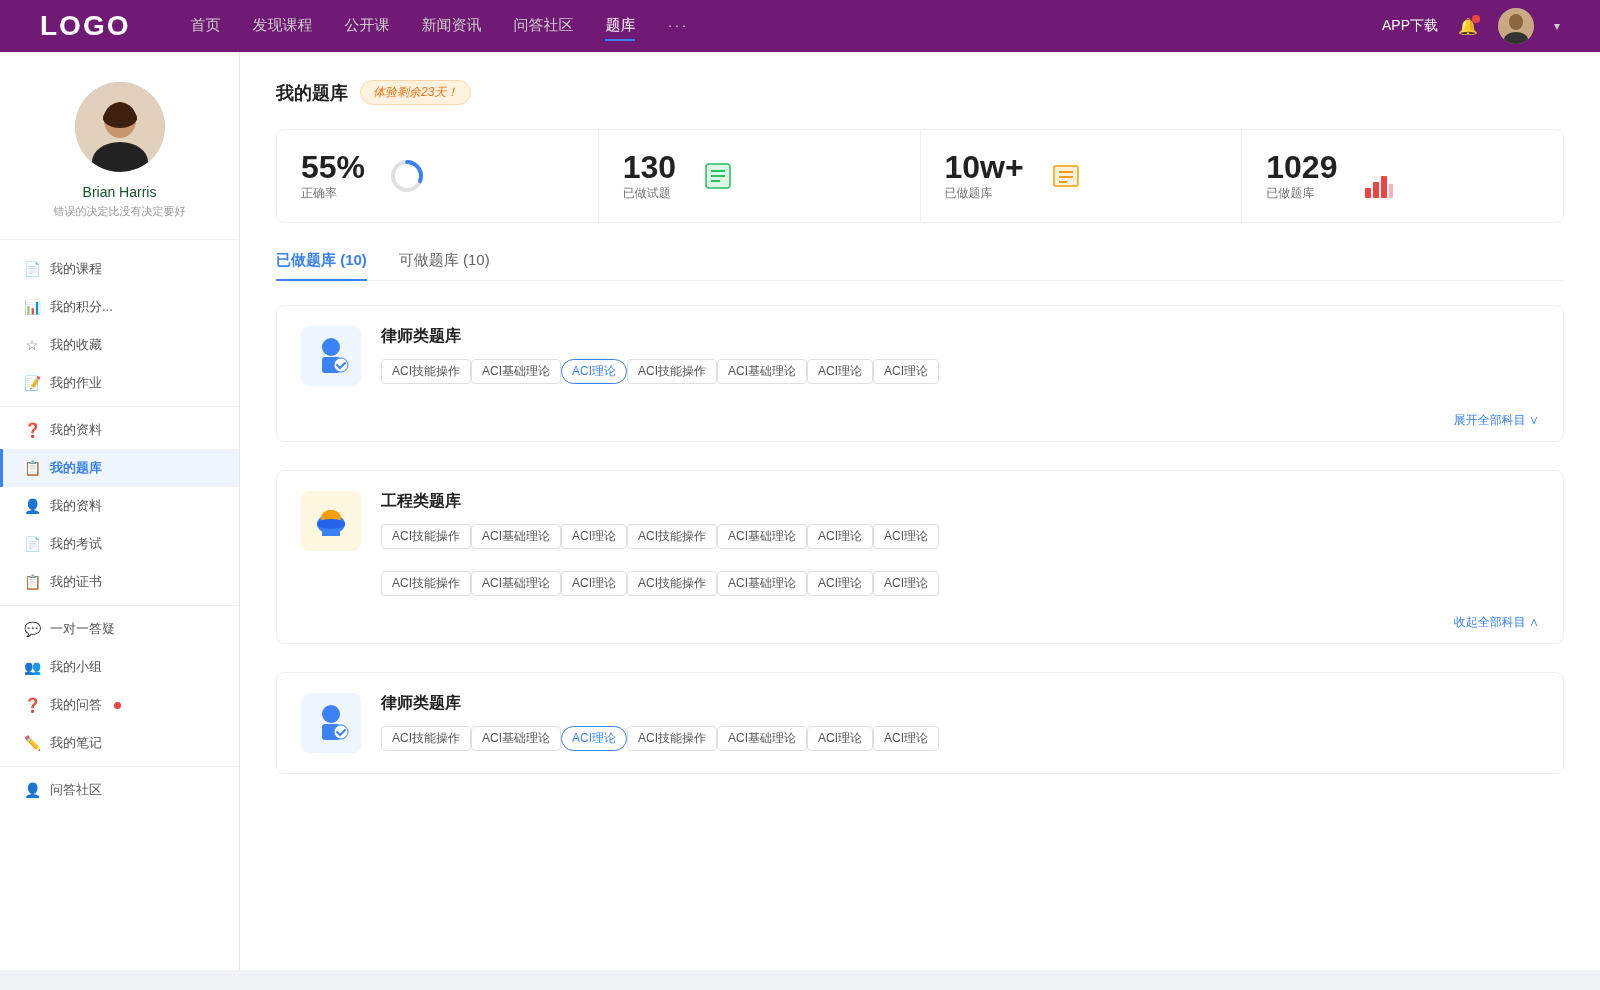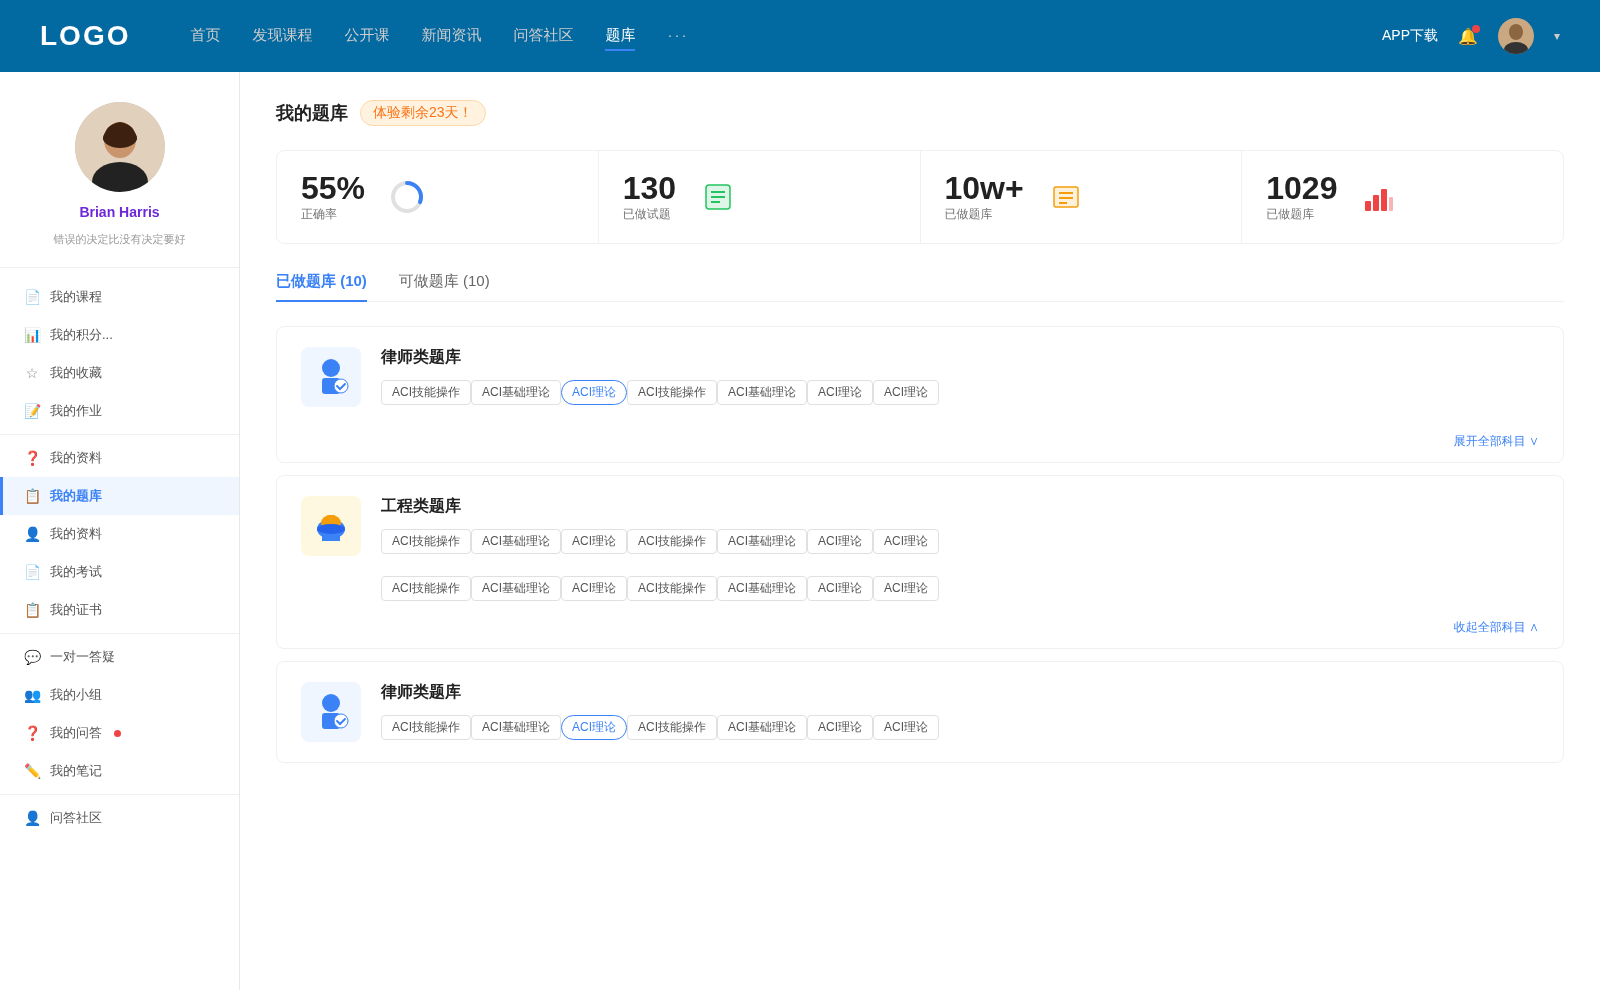--- a/index.html
+++ b/index.html
@@ -1,21 +1,21 @@
 <!DOCTYPE html>
 <html><head>
   <meta charset="utf-8">
   <style>
     * { box-sizing: border-box; margin: 0; padding: 0; }
     body { font-family: -apple-system, BlinkMacSystemFont, 'PingFang SC', 'Microsoft YaHei', sans-serif; background: #f0f2f5; min-height: 990px; }
 
     
     .navbar {
-      background: #0369a1;
-      height: 72px;
+      background: #701a75;
+      height: 52px;
       display: flex;
       align-items: center;
       padding: 0 40px;
       gap: 40px;
       position: relative;
     }
     .navbar-logo {
       color: white;
       font-size: 28px;
       font-weight: bold;
@@ -97,23 +97,23 @@
       background: #d4c5b5;
       margin: 0 auto 12px;
       overflow: hidden;
       display: flex;
       align-items: center;
       justify-content: center;
     }
     
     .sidebar-name {
       font-size: 14px;
-      font-weight: 700;
-      color: #6d28d9;
-      margin-bottom: 12px;
+      font-weight: 400;
+      color: #14532d;
+      margin-bottom: 4px;
     }
     .sidebar-motto {
       font-size: 11px;
       color: #999;
     }
     .sidebar-menu {
       padding: 10px 0;
     }
     .sidebar-menu-item {
       display: flex;
@@ -176,42 +176,43 @@
     .page-title {
       font-size: 18px;
       font-weight: 600;
       color: #222;
     }
     .trial-badge {
       background: #fff3e0;
       color: #f97316;
       border: 1px solid #fed7aa;
       border-radius: 20px;
-      font-size: 14px;
+      font-size: 12px;
       padding: 3px 12px;
+      font-style: italic;
     }
 
     
     .stats-row {
       display: flex;
       gap: 0;
       margin-bottom: 28px;
       border: 1px solid #f0f0f0;
       border-radius: 8px;
       overflow: hidden;
     }
     .stat-block {
       flex: 1;
       padding: 20px 24px;
       border-right: 1px solid #f0f0f0;
       display: flex;
       align-items: center;
       gap: 24px;
     }
-    .stat-block:last-child { border-right: none; }
+    .stat-block:last-child { border-right: none; align-items: flex-end; }
     .stat-text {}
     .stat-value {
       font-size: 32px;
       font-weight: 700;
       color: #222;
       line-height: 1.1;
     }
     .stat-label {
       font-size: 12px;
       color: #737373;
@@ -252,21 +253,21 @@
       left: 0;
       right: 0;
       height: 2px;
       background: #3b82f6;
     }
 
     
     .bank-card {
       border: 1px solid #f0f0f0;
       border-radius: 8px;
-      margin-bottom: 12px;
+      margin-bottom: 28px;
       overflow: hidden;
     }
     .bank-card-header {
       display: flex;
       align-items: flex-start;
       padding: 20px 24px;
       gap: 20px;
     }
     .bank-card-icon {
       width: 60px;

